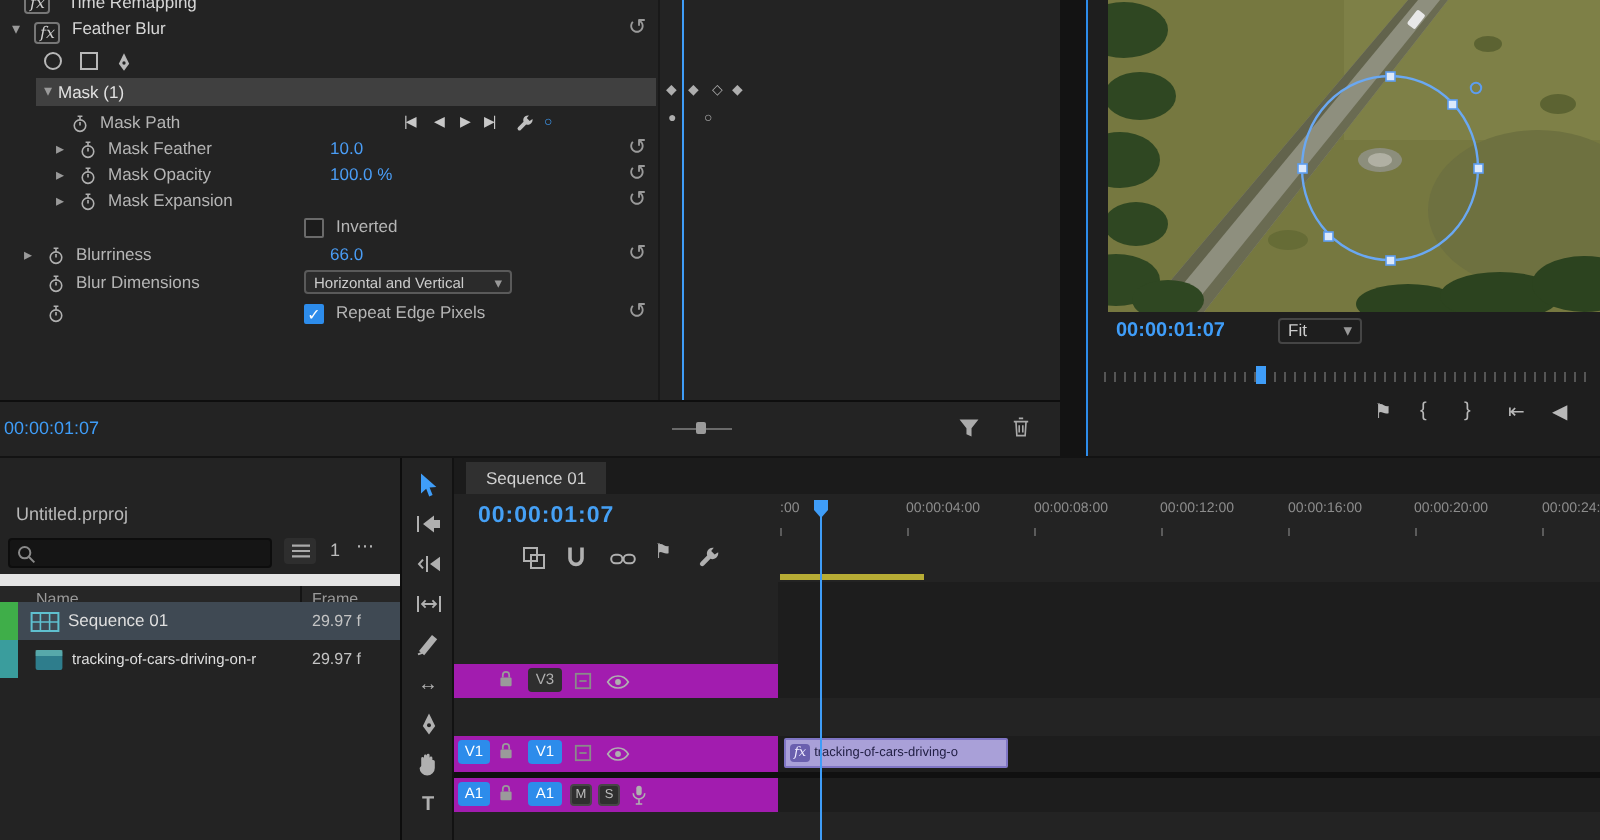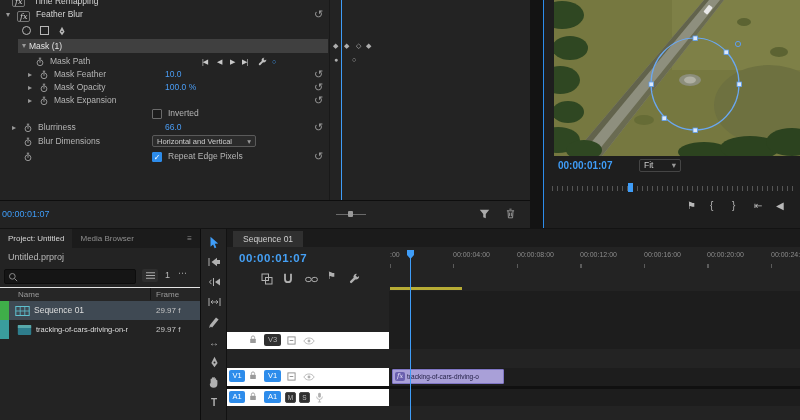--- a/index.html
+++ b/index.html
@@ -31,42 +31,42 @@
 .pm{position:absolute;left:543px;top:0;width:257px;height:228px;background:#1e1e1e;border-left:1px solid #2d8ceb}
 .fit{position:absolute;left:95px;top:159px;width:42px;height:13px;border:1px solid #454545;border-radius:2px;line-height:11px;font-size:8.5px;color:#ccc;padding:0 4px;cursor:pointer}
 .scrub{position:absolute;left:8px;top:186px;width:243px;height:5px;background:repeating-linear-gradient(90deg,#555 0 1px,transparent 1px 5px)}
 .tbtn{position:absolute;top:200px;font-size:10px;color:#b8b8b8;cursor:pointer}
 
 .pp{position:absolute;left:0;top:229px;width:201px;height:191px;background:#232323;border-right:1px solid #0d0d0d}
 .pptabs{position:absolute;left:0;top:0;width:100%;height:19px;background:#1b1b1b;display:flex;align-items:stretch;font-size:8px}
 .pptab{padding:0 8px;line-height:19px;color:#8f8f8f;cursor:pointer;white-space:nowrap}
 .pptab.on{background:#232323;color:#d6d6d6}
 .srch{position:absolute;left:4px;top:3px;width:132px;height:15px;background:#151515;border:1px solid #0d0d0d;border-radius:2px}
-.pphead{position:absolute;left:0;top:58px;width:100%;height:18px;background:#262626;border-top:1px solid #e5e5e5;border-bottom:1px solid #141414;font-size:8px;color:#9a9a9a;line-height:13px}
+.pphead{position:absolute;left:0;top:58px;width:100%;height:18px;background:#262626;border-top:6px solid #e5e5e5;border-bottom:1px solid #141414;font-size:8px;color:#9a9a9a;line-height:13px}
 .pitem{position:absolute;left:0;width:100%;height:19px}
 .pitem.sel{background:#3f4953}
 .chip{position:absolute;left:0;top:0;width:9px;height:19px}
 .pname{position:absolute;left:34px;line-height:19px;font-size:8.5px;color:#dedede;white-space:nowrap}
 .prate{position:absolute;left:156px;line-height:19px;font-size:8px;color:#c4c4c4}
 
 .tl{position:absolute;left:201px;top:229px;width:599px;height:191px;background:#232323}
 .tools{position:absolute;left:0;top:0;width:26px;height:191px;border-right:1px solid #121212}
 .tool{position:absolute;left:5px;width:16px;height:16px;color:#b0b0b0;display:flex;align-items:center;justify-content:center;cursor:pointer}
 .tool.on{color:#3f9df8}
 .tlmain{position:absolute;left:26px;top:0;width:573px;height:191px}
 .tltabs{position:absolute;left:0;top:0;width:100%;height:18px;background:#1b1b1b}
 .tltab{position:absolute;left:6px;top:2px;height:16px;background:#303030;color:#d0d0d0;font-size:8.5px;line-height:16px;padding:0 10px;cursor:pointer}
 .tc-big{position:absolute;left:12px;top:23px;font-size:11.5px;letter-spacing:.5px;color:#45a0f5;font-weight:bold}
 .ruler{position:absolute;left:162px;top:18px;width:411px;height:22px;overflow:hidden}
 .rlab{position:absolute;top:4px;font-size:7px;color:#8c8c8c;white-space:nowrap}
 .ticks{position:absolute;left:1px;right:0;bottom:1px;height:4px;background:repeating-linear-gradient(90deg,#5b5b5b 0 1px,transparent 1px 63.5px)}
 .tlico{position:absolute;top:44px;color:#b0b0b0;cursor:pointer}
 .renderbar{position:absolute;left:163px;top:58px;width:72px;height:3px;background:#b7ac35}
 .trow{position:absolute;left:0;width:573px}
-.th{position:absolute;left:0;top:0;width:162px;height:100%;background:#ffffff}
+.th{position:absolute;left:0;top:0;width:162px;height:100%;background:#a21caf}
 .tcv{position:absolute;left:162px;right:0;top:0;height:100%;background:#1d1d1d}
 .tbox{position:absolute;top:2px;width:17px;height:12px;background:#2f2f2f;border-radius:2px;color:#b0b0b0;font-size:7.5px;text-align:center;line-height:12px;cursor:pointer}
 .tbox.on{background:#2d8ceb;color:#fff}
 .patch{position:absolute;left:2px;top:2px;width:16px;height:12px;background:#2d8ceb;border-radius:2px;color:#fff;font-size:7.5px;text-align:center;line-height:12px;cursor:pointer}
 .msbox{position:absolute;top:3px;width:11px;height:11px;background:#2f2f2f;border:1px solid #474747;border-radius:2px;color:#bbb;font-size:6.5px;text-align:center;line-height:9px;cursor:pointer}
 .clip{position:absolute;left:3px;top:1px;width:112px;height:15px;background:#a9a0d8;border:1px solid #7f75c4;border-radius:1px;display:flex;align-items:center;gap:2px;padding:0 2px;overflow:hidden;cursor:pointer}
 .clipfx{font-style:italic;font-family:"DejaVu Serif",serif;font-size:6.5px;color:#efeaff;background:#6a5fae;border-radius:2px;padding:0 2px;line-height:9px}
 .cliplabel{font-size:6.5px;color:#232046;white-space:nowrap}
 .playline{position:absolute;width:1px;background:#3f9df8;z-index:6}
 .phead{position:absolute;width:7px;height:9px;background:#3f9df8;clip-path:polygon(0 0,100% 0,100% 55%,50% 100%,0 55%);z-index:6}
@@ -347,26 +347,20 @@
     <div class="scrub"></div>
     <div class="abs" style="left:84px;top:183px;width:5px;height:9px;background:#3f9df8"></div>
     <span class="tbtn" style="left:143px">⚑</span>
     <span class="tbtn" style="left:166px">{</span>
     <span class="tbtn" style="left:188px">}</span>
     <span class="tbtn" style="left:210px">⇤</span>
     <span class="tbtn" style="left:232px">◀</span>
   </div>
 
   <div class="pp">
-    <div class="pptabs">
-      <span class="pptab on">Project: Untitled</span>
-      <span class="pptab">Media Browser</span>
-      <span style="flex:1"></span>
-      <span class="pptab">≡</span>
-    </div>
     <div class="abs" style="left:8px;top:23px;color:#b8b8b8">Untitled.prproj</div>
     <div class="abs" style="left:0;top:37px;width:100%;height:21px">
       <span class="srch">
         <span class="abs" style="left:3px;top:2px;color:#8a8a8a">
             <svg class="ic" width="10" height="10">
               <use href="#i-search"></use>
             </svg>
           </span>
       </span>
       <span class="abs" style="left:142px;top:3px;width:16px;height:13px;background:#2e2e2e;border-radius:2px;color:#aaa">

